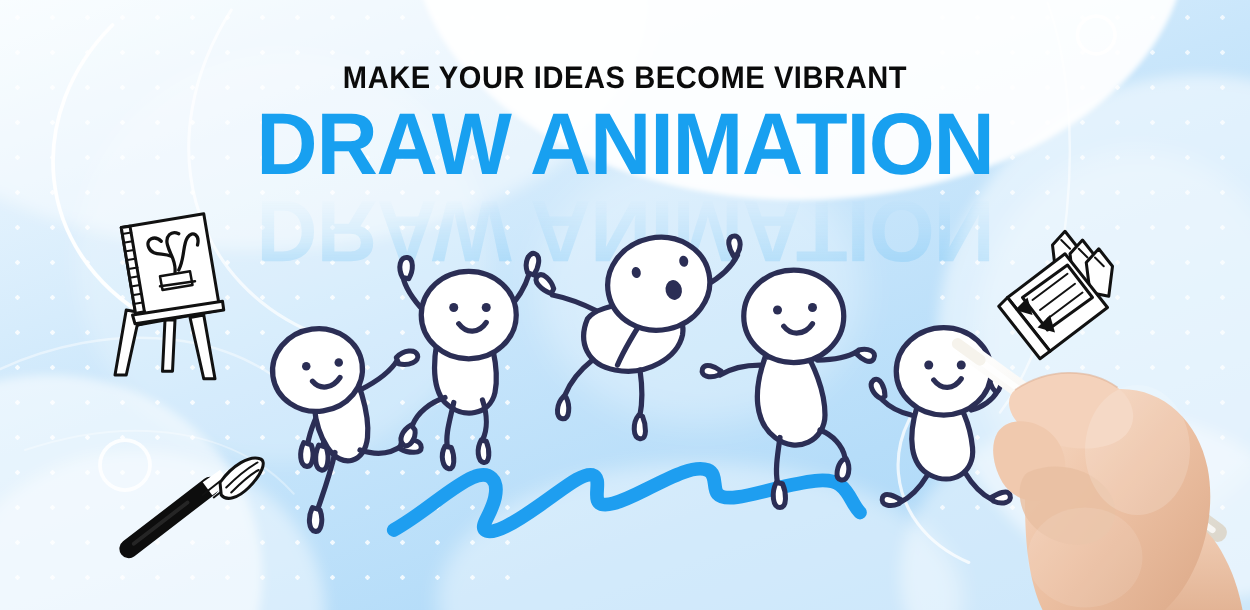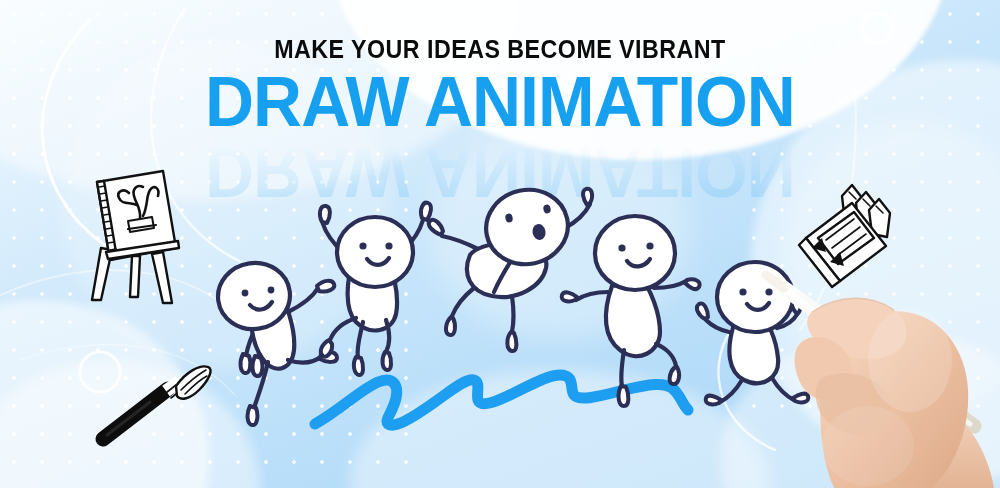--- a/index.html
+++ b/index.html
@@ -37,21 +37,21 @@
   #blob-bottomcenter{left:350px;top:370px;width:420px;height:220px;background:rgba(255,255,255,.40);filter:blur(8px);}
   #blob-bottomright{right:-60px;top:330px;width:340px;height:260px;background:rgba(255,255,255,.42);filter:blur(6px);}
   #blob-right-big{right:-170px;top:60px;width:420px;height:420px;background:rgba(255,255,255,.50);filter:blur(5px);}
   #blob-righttop{right:-40px;top:120px;width:260px;height:300px;background:rgba(255,255,255,.30);filter:blur(10px);}
   #blob-center-soft{left:430px;top:120px;width:260px;height:220px;background:rgba(255,255,255,.30);filter:blur(14px);}
 
   #arcs{left:0;top:0;width:1000px;height:488px;}
 
   
   #headline-wrap{
-    position:absolute;left:0;right:0;top:35px;
+    position:absolute;left:0;right:0;top:48px;
     text-align:center;z-index:6;
   }
   #kicker{
     font-family:"Liberation Sans", sans-serif;
     font-weight:bold;
     font-size:25px;
     letter-spacing:.5px;
     color:#0b0b0b;
     transform:scaleX(.93);
     margin:0 0 4px 0;

